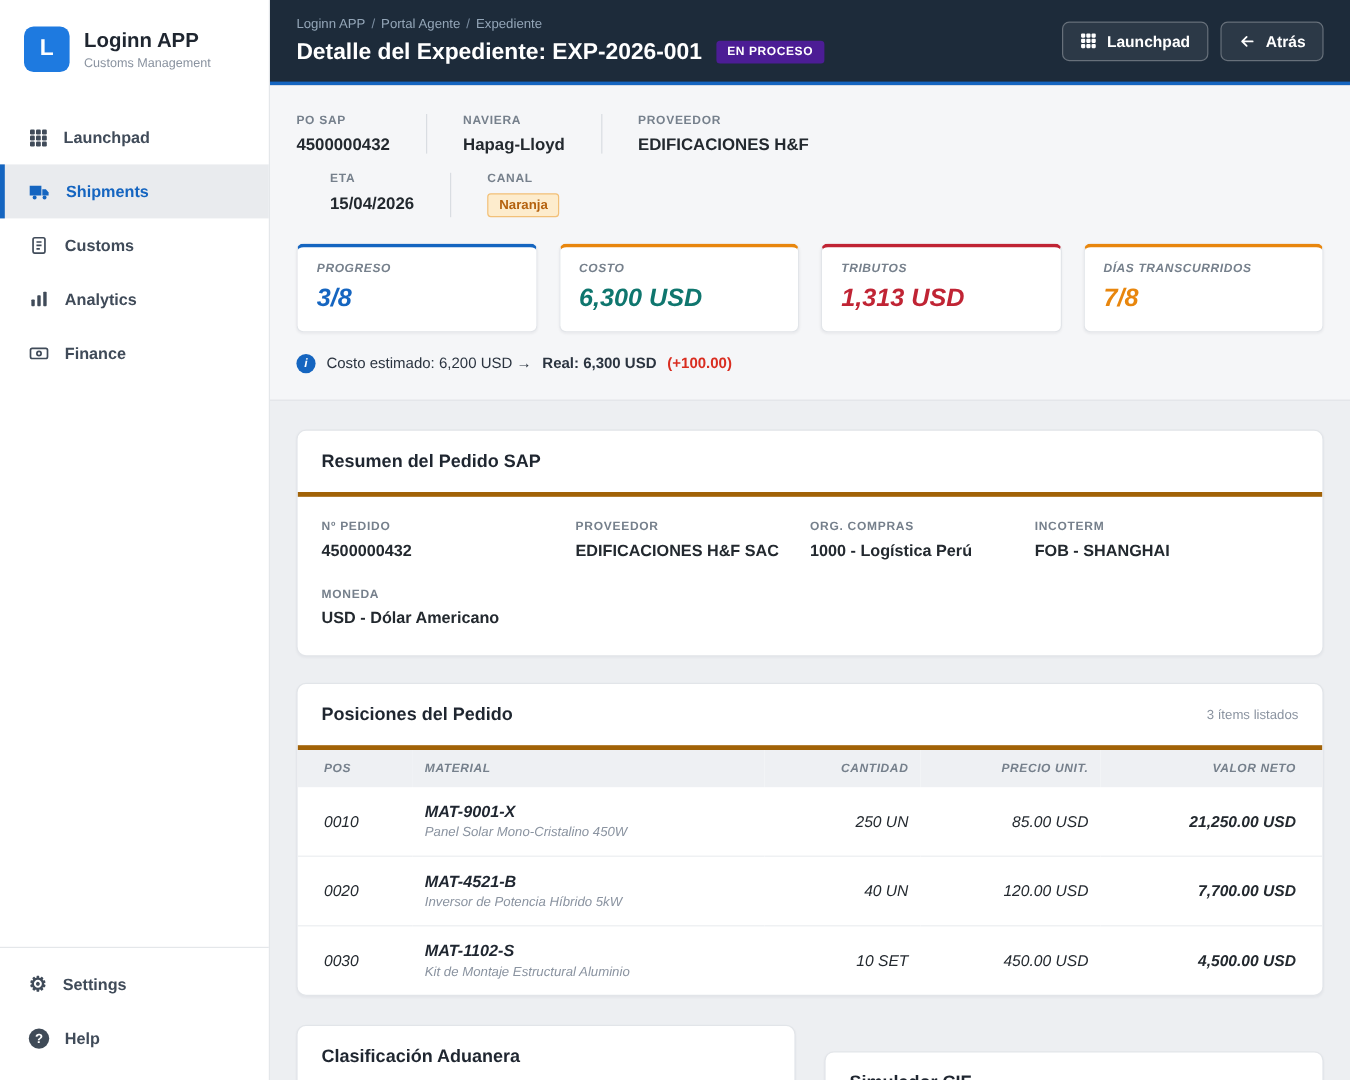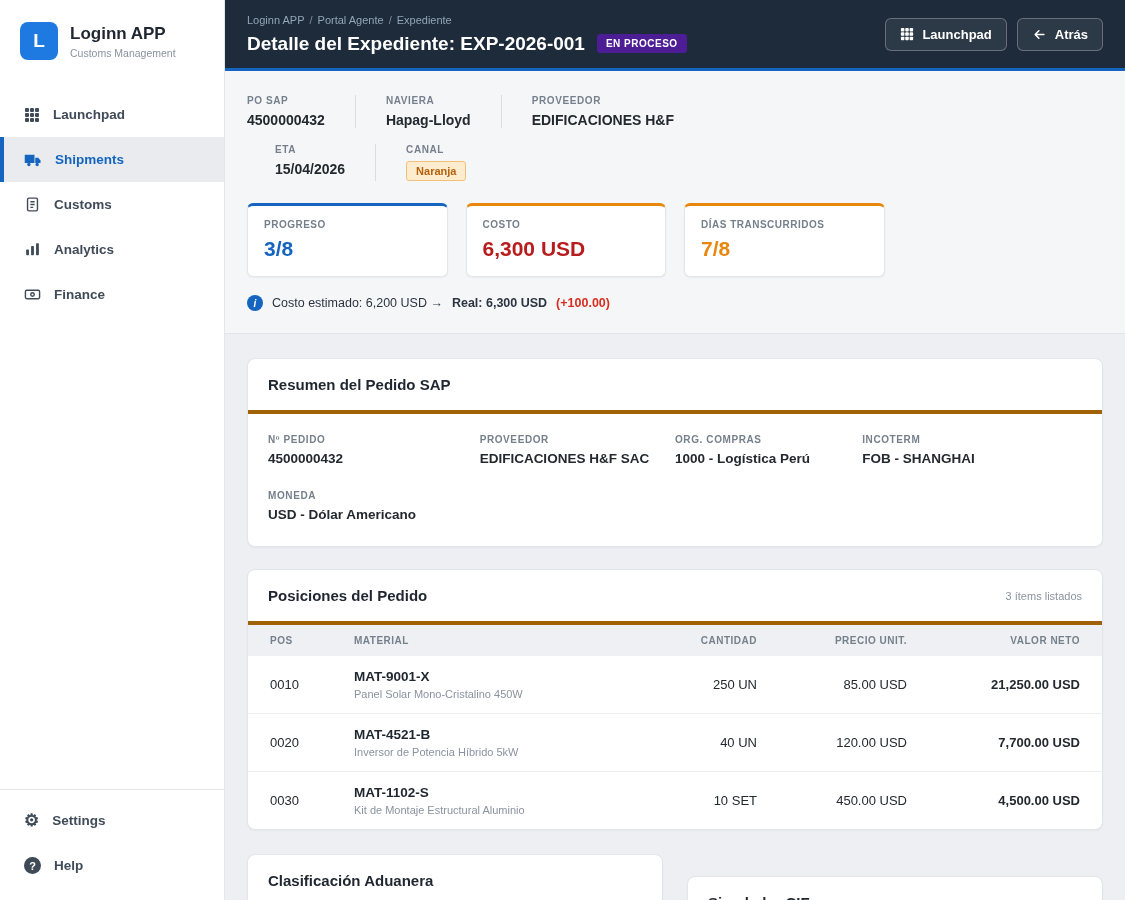--- a/index.html
+++ b/index.html
@@ -48,21 +48,21 @@
   .top-band { background:#f5f6f8; border-bottom:1px solid #e0e3e7; padding:24px 22px 22px; }
   .strip-row { display:flex; }
   .strip-row + .strip-row { margin-top:16px; margin-left:28px; }
   .field { padding-right:30px; }
   .field + .field { border-left:1px solid #d9dde2; padding-left:30px; }
   .f-label { font-size:10px; font-weight:700; letter-spacing:.6px; color:#76808c; margin-bottom:6px; }
   .f-value { font-size:14px; font-weight:700; color:#23292f; }
   .canal-badge { display:inline-block; background:#fdeccd; border:1px solid #f2c078; color:#b4610e;
                  font-size:11px; font-weight:600; padding:3px 9px; border-radius:3px; }
 
-  .kpi-row { display:grid; grid-template-columns:repeat(4,1fr); gap:18px; margin-top:22px; }
+  .kpi-row { display:grid; grid-template-columns:repeat(4,1fr); gap:18px; margin-top:22px;font-style:italic; }
   .kpi { background:#fff; border:1px solid #e2e5e9; border-top:3px solid #999; border-radius:6px;
          padding:13px 16px 15px; box-shadow:0 1px 2px rgba(16,24,40,.05); }
   .kpi-label { font-size:10px; font-weight:700; letter-spacing:.5px; color:#76808c; }
   .kpi-value { font-size:21px; font-weight:800; margin-top:7px; }
 
   .cost-note { margin-top:18px; display:flex; align-items:center; gap:9px; font-size:12.5px; color:#2b3440; }
   .info-icon { width:16px; height:16px; border-radius:50%; background:#1565c0; color:#fff;
                display:inline-flex; align-items:center; justify-content:center;
                font-size:10px; font-weight:700; font-style:italic; flex:0 0 auto; }
   .info-icon::before { content:"i"; }
@@ -74,21 +74,21 @@
           box-shadow:0 1px 2px rgba(16,24,40,.04); overflow:hidden; }
   .card + .card { margin-top:22px; }
   .card-title-row { padding:17px 20px; border-bottom:4px solid #a16207;
                     display:flex; justify-content:space-between; align-items:center; }
   .card-title { font-size:15px; font-weight:700; color:#1f2630; }
   .items-count { font-size:11px; color:#8a93a0; }
 
   .fields-grid { display:grid; grid-template-columns:26% 24% 23% 27%; gap:24px 0; padding:20px 20px 24px; }
   .fg .f-value { font-weight:600; font-size:13.5px; }
 
-  table { width:100%; border-collapse:collapse; }
+  table { width:100%; border-collapse:collapse;font-style:italic; }
   thead th { background:#eef0f3; font-size:10px; font-weight:700; letter-spacing:.5px; color:#76808c;
              text-align:left; padding:10px; }
   thead th:first-child { padding-left:22px; width:96px; }
   th.num, td.num { text-align:right; }
   th.col-qty, td.col-qty { width:130px; }
   th.col-price, td.col-price { width:150px; }
   th.col-net, td.col-net { width:185px; }
   thead th:last-child, tbody td:last-child { padding-right:22px; }
   tbody td { border-top:1px solid #eceef1; padding:13px 10px; font-size:13px; vertical-align:middle; }
   tbody tr:first-child td { border-top:none; }
@@ -236,21 +236,25 @@
         </div>
       </div>
 
       <div class="kpi-row">
         <div class="kpi" style="border-top-color: rgb(21, 101, 192);">
           <div class="kpi-label">PROGRESO</div>
           <div class="kpi-value" style="color: rgb(21, 101, 192);">3/8</div>
         </div>
         <div class="kpi" style="border-top-color: rgb(232, 134, 13);">
           <div class="kpi-label">COSTO</div>
-          <div class="kpi-value" style="color: #b91c1c;">6,300 USD</div>
+          <div class="kpi-value" style="color: #0f766e;">6,300 USD</div>
+        </div>
+        <div class="kpi" style="border-top-color: rgb(192, 36, 52);">
+          <div class="kpi-label">TRIBUTOS</div>
+          <div class="kpi-value" style="color: rgb(192, 36, 52);">1,313 USD</div>
         </div>
         <div class="kpi" style="border-top-color: rgb(232, 134, 13);">
           <div class="kpi-label">DÍAS TRANSCURRIDOS</div>
           <div class="kpi-value" style="color: rgb(232, 134, 13);">7/8</div>
         </div>
       </div>
 
       <div class="cost-note">
         <span class="info-icon"></span>
         <span>Costo estimado: 6,200 USD →</span>

